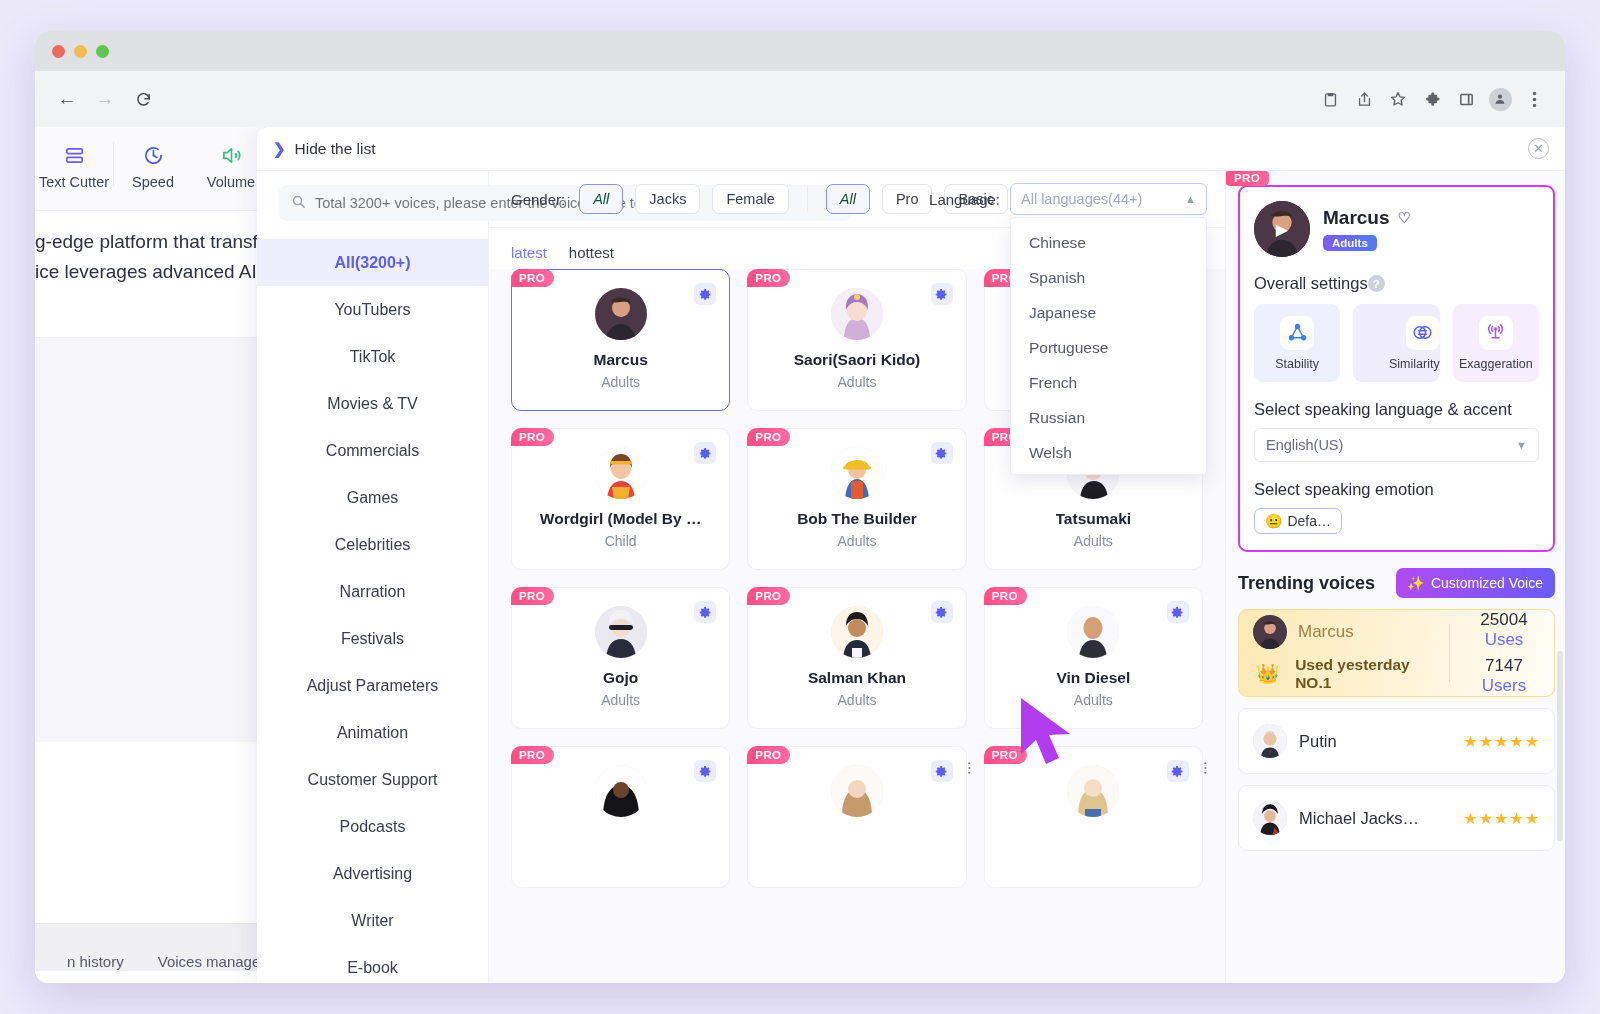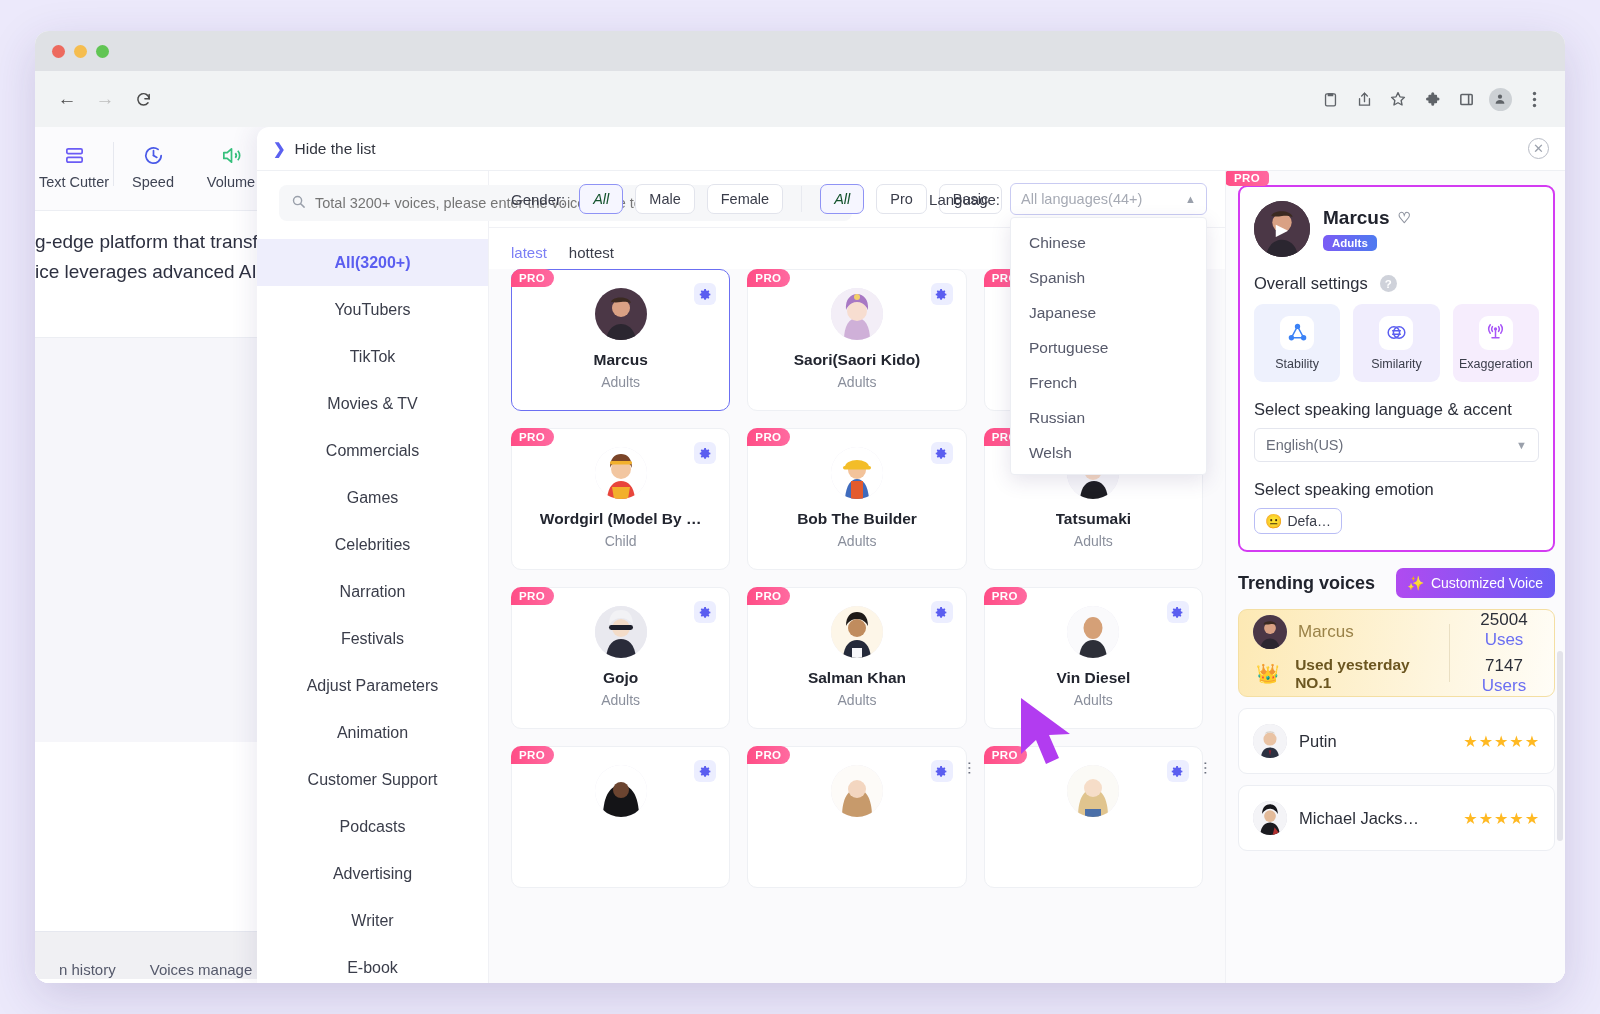--- a/index.html
+++ b/index.html
@@ -85,23 +85,23 @@
   }
   .bg-editor {
     position: absolute; left: 0px; top: 210px; width: 245px; height: 405px;
     background: #f6f6fa; border-top: 1px solid #eceef3;
   }
   .bg-panelwhite {
     position: absolute; left: 0; top: 615px; width: 245px; height: 300px;
     background: #ffffff;
   }
   .bg-bottombar {
-    position: absolute; left: 0; bottom: 4px; width: 245px; height: 48px;
+    position: absolute; left: 0; bottom: 12px; width: 245px; height: 48px;
     background: #f0f0f3; border-top: 1px solid #e6e8ef;
-    display: flex; align-items: center; gap: 34px; padding-left: 24px;
+    display: flex; align-items: center; gap: 34px; padding-left: 32px;
     font-size: 15px; color: #55596b; overflow: hidden;
   }
   .bg-bottombar span { position: relative; top: 14px; white-space: nowrap; }
 
   .expander {
     position: absolute; left: 233px; top: 478px;
     width: 22px; height: 152px; background: #fff;
     border-radius: 12px 0 0 12px;
     box-shadow: -2px 0 6px rgba(80,70,140,.10);
     display: flex; align-items: center; justify-content: center;
@@ -254,32 +254,32 @@
     position: relative; flex: none;
   }
   .dav .play { color: #fff; font-size: 16px; }
   .dname { font-size: 19px; font-weight: bold; color: #20232d; display: flex; align-items: center; gap: 8px; }
   .heart { color: #8d929e; font-size: 15px; }
   .badges { display: flex; gap: 6px; margin-top: 6px; }
   .bdg { font-size: 11.5px; font-weight: bold; color: #fff; padding: 2px 9px; border-radius: 5px; }
   .bdg.pro { background: linear-gradient(90deg,#ff4d86,#ff69a0); }
   .bdg.adu { background: linear-gradient(90deg,#7b5cf5,#4e7af0); }
 
-  .sect-title { margin-top: 17px; font-size: 16.5px; color: #2b2e39; display:flex; align-items:center; gap: 12px; }
+  .sect-title { margin-top: 17px; font-size: 16.5px; color: #2b2e39; display:flex; align-items:center; gap: 0; }
   .qmark {
     width: 17px; height: 17px; border-radius: 50%; background: #cfd2da; color: #fff;
     font-size: 11.5px; display: flex; align-items: center; justify-content: center; font-weight: bold;
   }
   .settings3 { display: flex; gap: 13px; margin-top: 11px; }
   .sbox {
     flex: 1; height: 78px; border-radius: 9px;
     display: flex; flex-direction: column; align-items: center; justify-content: center; gap: 7px;
   }
   .sbox.b1 { background: #eef1fd; }
-  .sbox.b2 { background: #f0edfd; }
+  .sbox.b2 { background: #f0edfd; align-items: flex-end; }
   .sbox.b3 { background: #f6edfd; }
   .sbox .sic {
     width: 34px; height: 34px; border-radius: 9px; background: #fff;
     display: flex; align-items: center; justify-content: center;
   }
   .sbox .slb { font-size: 12.5px; color: #3a3d4a; }
   .sublabel { margin-top: 18px; font-size: 16.5px; color: #2b2e39; }
   .selbox {
     margin-top: 9px; height: 34px; border: 1px solid #e4e6ee; border-radius: 6px;
     background: #fff; display: flex; align-items: center; justify-content: space-between;
@@ -530,21 +530,21 @@
         </div>
 
         <div class="midcol">
 
           <div class="filterbar">
             <span class="lbl">Gender:</span>
             <div class="chip on">
                 <span>All</span>
               </div>
             <div class="chip">
-                <span>Male</span>
+                <span>Jacks</span>
               </div>
             <div class="chip">
                 <span>Female</span>
               </div>
             <div class="fsep"></div>
             <div class="chip on">
                 <span>All</span>
               </div>
             <div class="chip">
                 <span>Pro</span>

